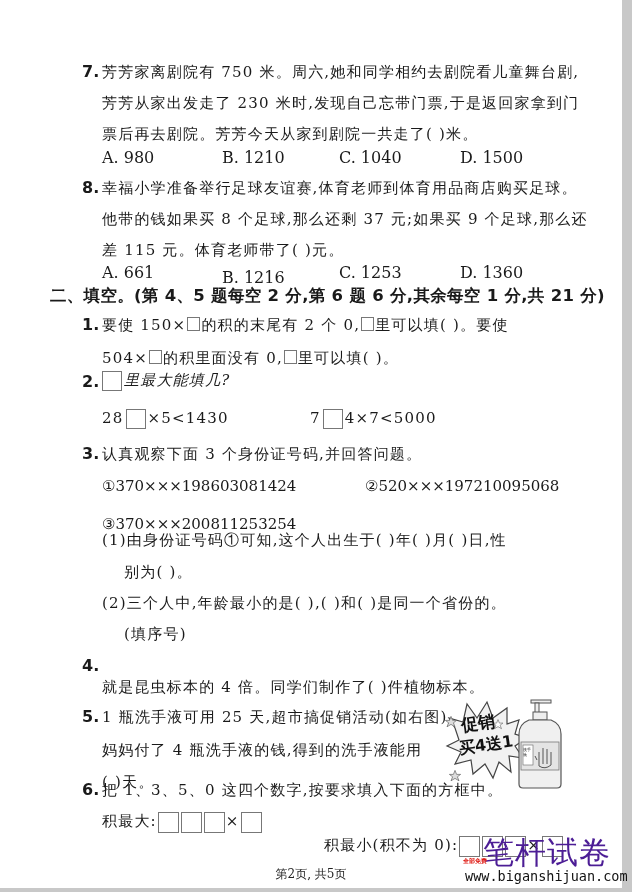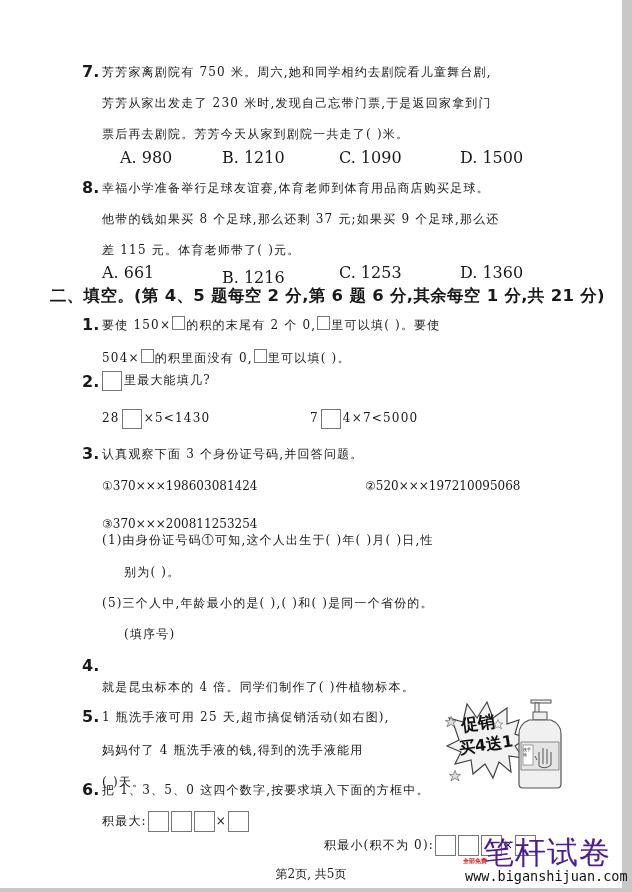--- a/index.html
+++ b/index.html
@@ -7,21 +7,21 @@
       width: 632px; height: 892px; position: relative; overflow: hidden;
       background: #c8c8c8;
       font-family: "DejaVu Serif", "Liberation Serif", serif;
       color: #1a1a1a;
     }
     .page {
       position: absolute; left: 0; top: 0; width: 622px; height: 888px;
       background: #ffffff;
     }
     .line {
-      position: absolute; font-size: 12px; line-height: 20px; white-space: nowrap;
+      position: absolute; font-size: 15px; line-height: 20px; white-space: nowrap;
       letter-spacing: 1.2px;
     }
     .qnum {
       position: absolute; font-weight: bold; font-size: 16px; line-height: 20px;
       font-family: "DejaVu Sans", "Liberation Sans", sans-serif;
     }
     .opt { position: absolute; font-size: 16px; line-height: 20px; white-space: nowrap; }
     .section {
       position: absolute; left: 50px; top: 285px; font-size: 16.5px; line-height: 22px;
       font-family: "DejaVu Sans", "Liberation Sans", sans-serif; font-weight: bold; white-space: nowrap;
@@ -54,23 +54,23 @@
   </style>
 </head>
 <body>
 
 <div class="page">
 
   <div class="qnum" style="left:82px; top:62px;">7.</div>
   <div class="line" style="left:102px; top:62px;">芳芳家离剧院有 750 米。周六,她和同学相约去剧院看儿童舞台剧,</div>
   <div class="line" style="left:102px; top:93px;">芳芳从家出发走了 230 米时,发现自己忘带门票,于是返回家拿到门</div>
   <div class="line" style="left:102px; top:124px;">票后再去剧院。芳芳今天从家到剧院一共走了(      )米。</div>
-  <div class="opt" style="left:102px; top:148px;margin-left:18px;">A. 980</div>
+  <div class="opt" style="left:102px; top:148px;">A. 980</div>
   <div class="opt" style="left:222px; top:148px;">B. 1210</div>
-  <div class="opt" style="left:339px; top:148px;">C. 1090</div>
+  <div class="opt" style="left:339px; top:148px;">C. 1040</div>
   <div class="opt" style="left:460px; top:148px;">D. 1500</div>
 
   <div class="qnum" style="left:82px; top:178px;">8.</div>
   <div class="line" style="left:102px; top:178px;">幸福小学准备举行足球友谊赛,体育老师到体育用品商店购买足球。</div>
   <div class="line" style="left:102px; top:209px;">他带的钱如果买 8 个足球,那么还剩 37 元;如果买 9 个足球,那么还</div>
   <div class="line" style="left:102px; top:240px;">差 115 元。体育老师带了(      )元。</div>
   <div class="opt" style="left:102px; top:263px;">A. 661</div>
   <div class="opt" style="left:222px; top:268px;">B. 1216</div>
   <div class="opt" style="left:339px; top:263px;">C. 1253</div>
   <div class="opt" style="left:460px; top:263px;">D. 1360</div>
@@ -79,38 +79,38 @@
 
   <div class="qnum" style="left:82px; top:315px;">1.</div>
   <div class="line" style="left:102px; top:315px;">
     <span>要使 150×</span><span class="box sbox"></span><span>的积的末尾有 2 个 0,</span><span class="box sbox"></span><span>里可以填(              )。要使</span>
   </div>
   <div class="line" style="left:102px; top:348px;">
     <span>504×</span><span class="box sbox"></span><span>的积里面没有 0,</span><span class="box sbox"></span><span>里可以填(              )。</span>
   </div>
 
   <div class="qnum" style="left:82px; top:372px;">2.</div>
-  <div class="line" style="left:102px; top:370px;">
+  <div class="line" style="left:102px; top:370px;font-style:italic;">
     <span class="box mbox" style="margin-left:0;"></span><span>里最大能填几?</span>
   </div>
   <div class="line" style="left:102px; top:408px;">
     <span>28</span><span class="box mbox"></span><span>×5&lt;1430</span>
   </div>
   <div class="line" style="left:310px; top:408px;">
     <span>7</span><span class="box mbox"></span><span>4×7&lt;5000</span>
   </div>
 
   <div class="qnum" style="left:82px; top:444px;">3.</div>
   <div class="line" style="left:102px; top:444px;">认真观察下面 3 个身份证号码,并回答问题。</div>
   <div class="line" style="left:102px; top:476px; letter-spacing:0;">①370×××198603081424</div>
   <div class="line" style="left:365px; top:476px; letter-spacing:0;text-align:center;">②520×××197210095068</div>
   <div class="line" style="left:102px; top:514px; letter-spacing:0;">③370×××200811253254</div>
   <div class="line" style="left:102px; top:530px;">(1)由身份证号码①可知,这个人出生于(      )年(      )月(      )日,性</div>
   <div class="line" style="left:124px; top:562px;">别为(      )。</div>
-  <div class="line" style="left:102px; top:593px;">(5)三个人中,年龄最小的是(      ),(      )和(      )是同一个省份的。</div>
+  <div class="line" style="left:102px; top:593px;">(2)三个人中,年龄最小的是(      ),(      )和(      )是同一个省份的。</div>
   <div class="line" style="left:124px; top:624px;">(填序号)</div>
 
   <div class="qnum" style="left:82px; top:656px;">4.</div>
   <div class="line" style="left:102px; top:677px;">就是昆虫标本的 4 倍。同学们制作了(      )件植物标本。</div>
 
   <div class="qnum" style="left:82px; top:707px;">5.</div>
   <div class="line" style="left:102px; top:707px;">1 瓶洗手液可用 25 天,超市搞促销活动(如右图),</div>
   <div class="line" style="left:102px; top:740px;">妈妈付了 4 瓶洗手液的钱,得到的洗手液能用</div>
   <div class="line" style="left:102px; top:772px;">(      )天。</div>
 

